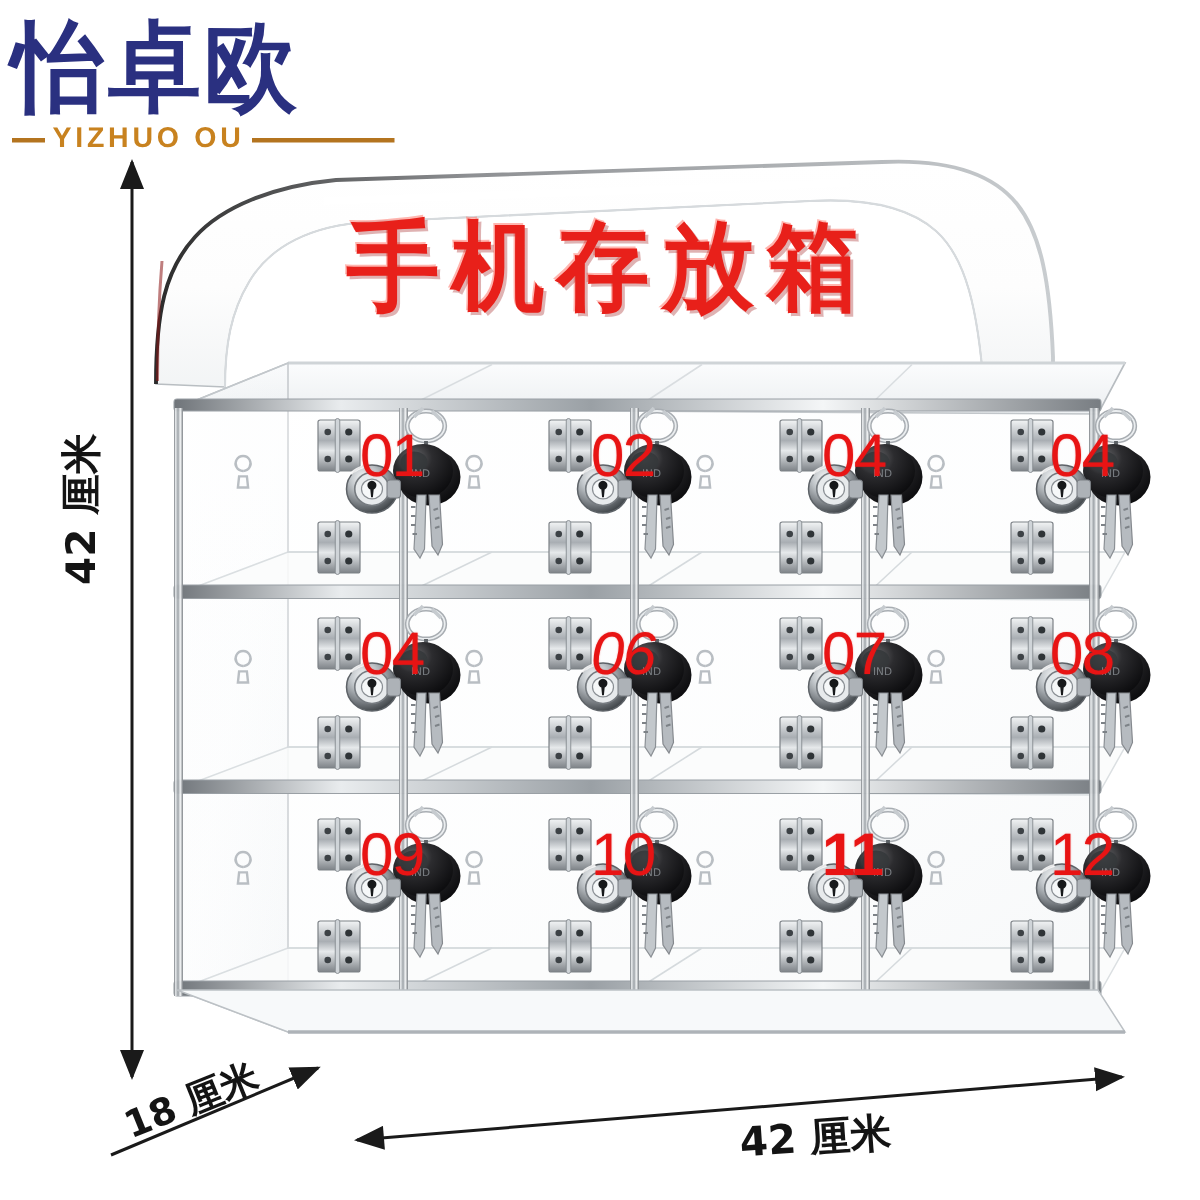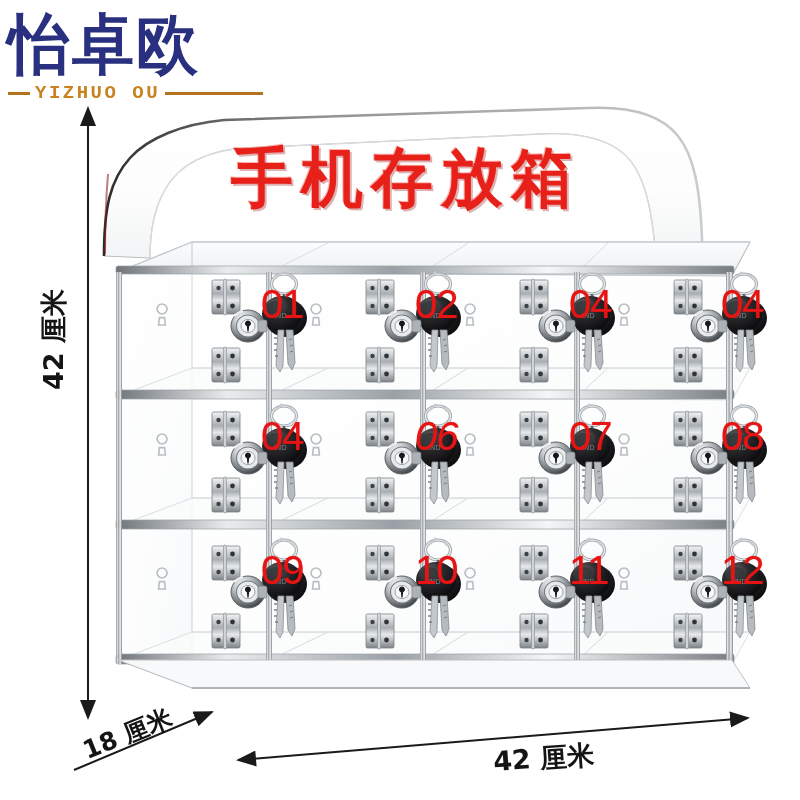--- a/index.html
+++ b/index.html
@@ -12,21 +12,21 @@
   #stage{position:absolute;inset:0;width:652px;height:800px;}
 
   
   #brand{position:absolute;left:8px;top:8px;width:270px;height:110px;}
   #brand .cn{
     font-family:"DejaVu Sans","Liberation Sans",sans-serif;
     font-weight:bold;font-size:62px;letter-spacing:2px;
     color:#2a3080;line-height:70px;white-space:nowrap;
     transform:scaleY(1.06);transform-origin:left top;
   }
-  #brand .enwrap{display:flex;align-items:center;gap:5px;margin-top:4px;width:255px;font-family:Liberation Mono, monospace;}
+  #brand .enwrap{display:flex;align-items:center;gap:5px;margin-top:4px;width:255px;}
   #brand .rule{flex:0 0 22px;height:3px;background:#b4741f;}
   #brand .rule.long{flex:1 1 auto;}
   #brand .en{
     font-size:19px;font-weight:bold;letter-spacing:2.5px;color:#c8821f;
     white-space:nowrap;
   }
 
   
   #sign{position:absolute;left:96px;top:88px;width:620px;height:175px;}
   #sign svg{position:absolute;inset:0;}
@@ -42,21 +42,20 @@
   
   #cabinet{position:absolute;left:100px;top:236px;width:660px;height:470px;}
   #cabinet svg{position:absolute;inset:0;overflow:visible;}
 
   .cellnum{
     position:absolute;
     font-family:"Liberation Sans","DejaVu Sans",sans-serif;
     font-size:40px;font-weight:400;color:#e81414;
     letter-spacing:-1px;line-height:40px;
     text-shadow:0 0 1px rgba(232,20,20,.5);
-    margin-left:21px;
   }
 
   
   .dimlabel{
     position:absolute;
     font-family:"DejaVu Sans","Liberation Sans",sans-serif;
     font-size:27px;font-weight:bold;color:#141414;white-space:nowrap;
   }
   #dim-h-label{left:36px;top:390px;transform:rotate(-90deg);transform-origin:left top;}
   #dim-d-label{left:78px;top:736px;transform:rotate(-22deg);transform-origin:left top;font-size:25px;}
@@ -320,21 +319,21 @@
     <div class="cellnum" style="left:448px;top:48px;">04</div>
     <div class="cellnum" style="left:600px;top:48px;">04</div>
 
     <div class="cellnum" style="left:140px;top:180px;">04</div>
     <div class="cellnum" style="left:294px;top:180px;font-style:italic;">06</div>
     <div class="cellnum" style="left:448px;top:180px;">07</div>
     <div class="cellnum" style="left:600px;top:180px;">08</div>
 
     <div class="cellnum" style="left:140px;top:314px;">09</div>
     <div class="cellnum" style="left:294px;top:314px;">10</div>
-    <div class="cellnum" style="left:448px;top:314px;">11</div>
+    <div class="cellnum" style="left:448px;top:314px;font-weight:bold;">11</div>
     <div class="cellnum" style="left:600px;top:314px;">12</div>
   </div>
 
   <svg id="dims" viewBox="0 0 800 800" width="800" height="800">
     <defs>
       <marker id="arr" markerWidth="11" markerHeight="11" refX="9" refY="4" orient="auto">
         <path d="M0,0 L10,4 L0,8 Z" fill="#1a1a1a"></path>
       </marker>
       <marker id="arrS" markerWidth="11" markerHeight="11" refX="1" refY="4" orient="auto">
         <path d="M10,0 L0,4 L10,8 Z" fill="#1a1a1a"></path>

